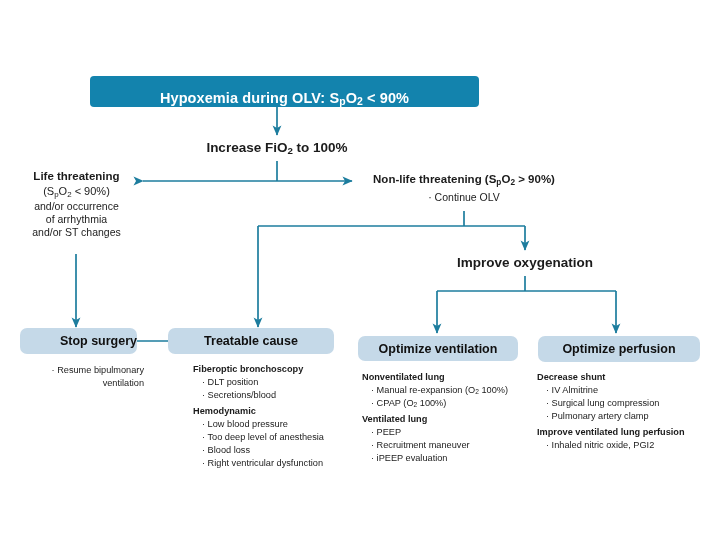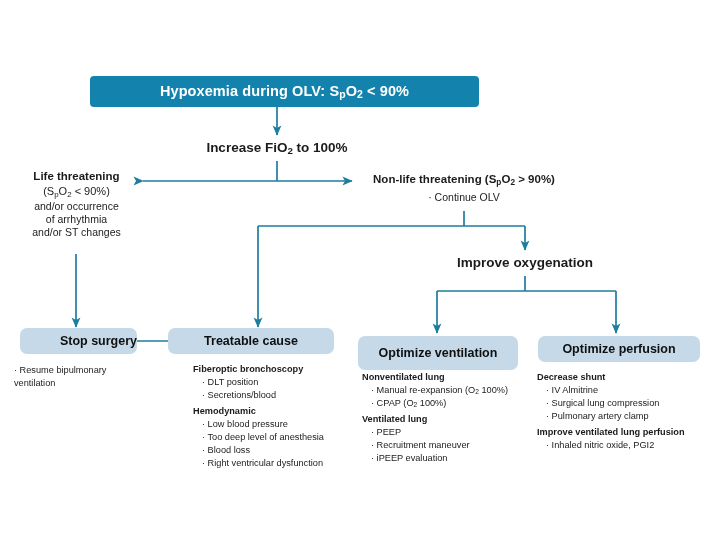--- a/index.html
+++ b/index.html
@@ -33,21 +33,21 @@
 
   
   .header-bar {
     left: 90px;
     top: 76px;
     width: 389px;
     height: 31px;
     background: #1383ad;
     border-radius: 4px;
     display: flex;
-    align-items: center;
+    align-items: flex-end;
     justify-content: center;
   }
   .header-bar .htext {
     color: #ffffff;
     font-size: 14.5px;
     font-weight: bold;
     letter-spacing: 0.1px;
     white-space: nowrap;
   }
 
@@ -102,21 +102,21 @@
   }
   .detail .grp {
     font-weight: bold;
     margin-top: 3px;
   }
   .detail .grp:first-child { margin-top: 0; }
   .detail .itm {
     font-weight: normal;
     padding-left: 9px;
   }
-  .detail.centered { text-align: left; }
+  .detail.centered { text-align: right; }
   .detail.centered .itm { padding-left: 0; }
 
   sub { font-size: 0.72em; vertical-align: -0.22em; }
 </style>
 </head>
 <body>
 
 <div id="canvas">
 
   <svg id="svg-connectors" viewBox="0 0 720 540">
@@ -192,21 +192,21 @@
     <div class="grp">Fiberoptic bronchoscopy</div>
     <div class="itm">· DLT position</div>
     <div class="itm">· Secretions/blood</div>
     <div class="grp">Hemodynamic</div>
     <div class="itm">· Low blood pressure</div>
     <div class="itm">· Too deep level of anesthesia</div>
     <div class="itm">· Blood loss</div>
     <div class="itm">· Right ventricular dysfunction</div>
   </div>
 
-  <div class="node pill" style="left:358px; top:336px; width:160px; height:34px;">
+  <div class="node pill" style="left:358px; top:336px; width:160px; height:25px;">
     <span class="ptext">Optimize ventilation</span>
   </div>
   <div class="node detail" style="left:362px; top:371px; width:160px;">
     <div class="grp">Nonventilated lung</div>
     <div class="itm">· Manual re-expansion (O<sub>2</sub> 100%)</div>
     <div class="itm">· CPAP (O<sub>2</sub> 100%)</div>
     <div class="grp">Ventilated lung</div>
     <div class="itm">· PEEP</div>
     <div class="itm">· Recruitment maneuver</div>
     <div class="itm">· iPEEP evaluation</div>

